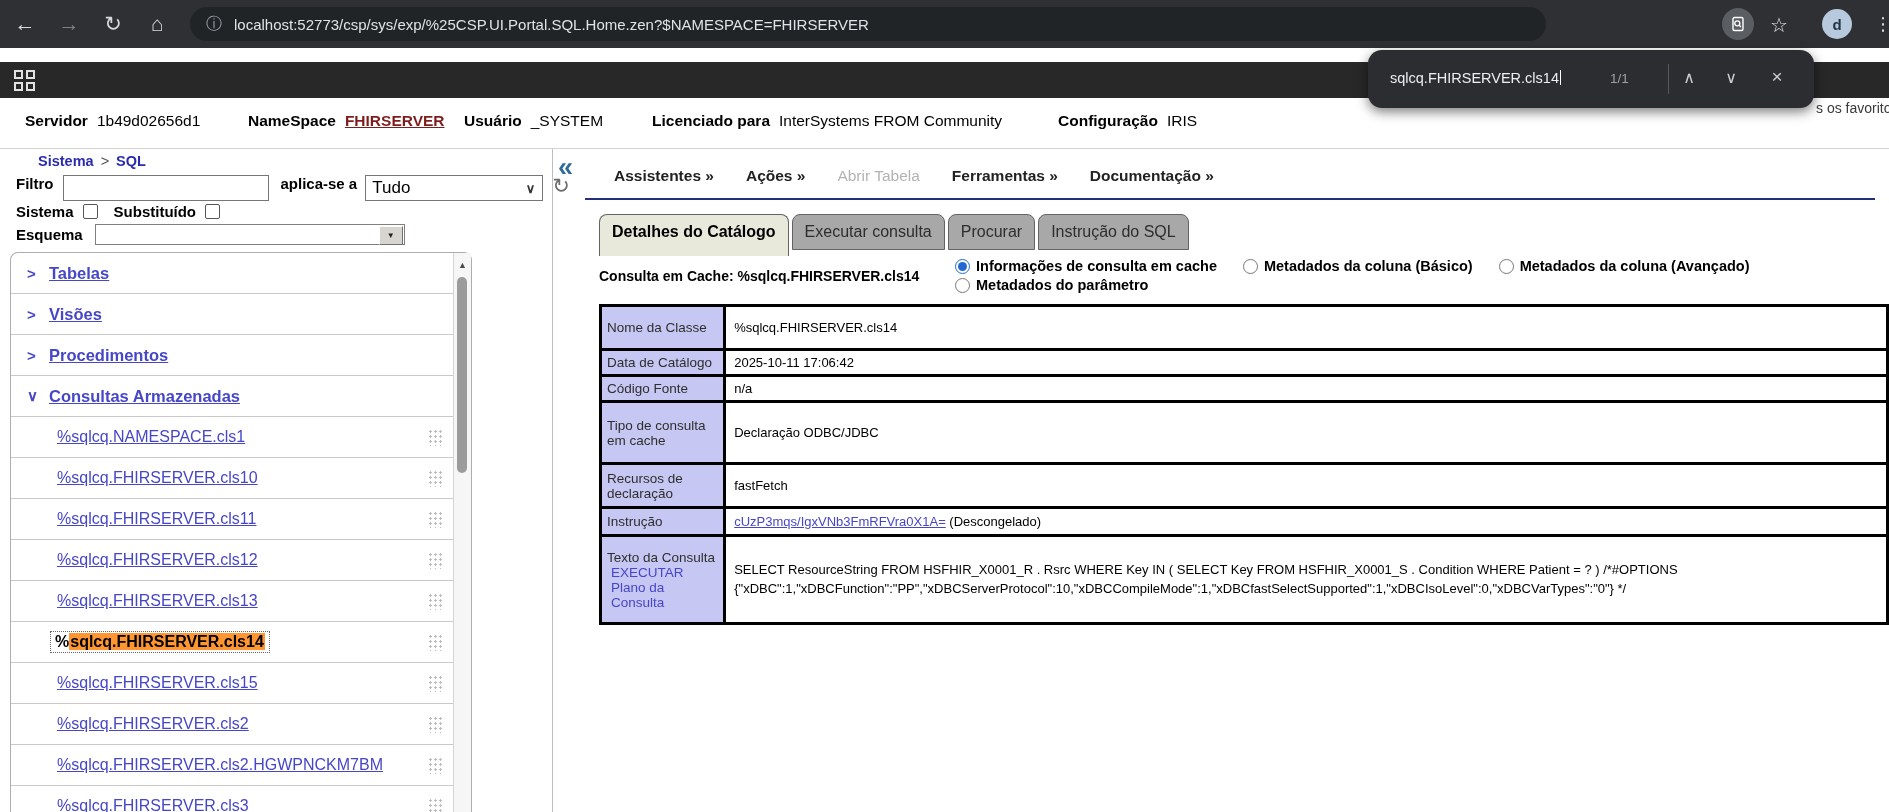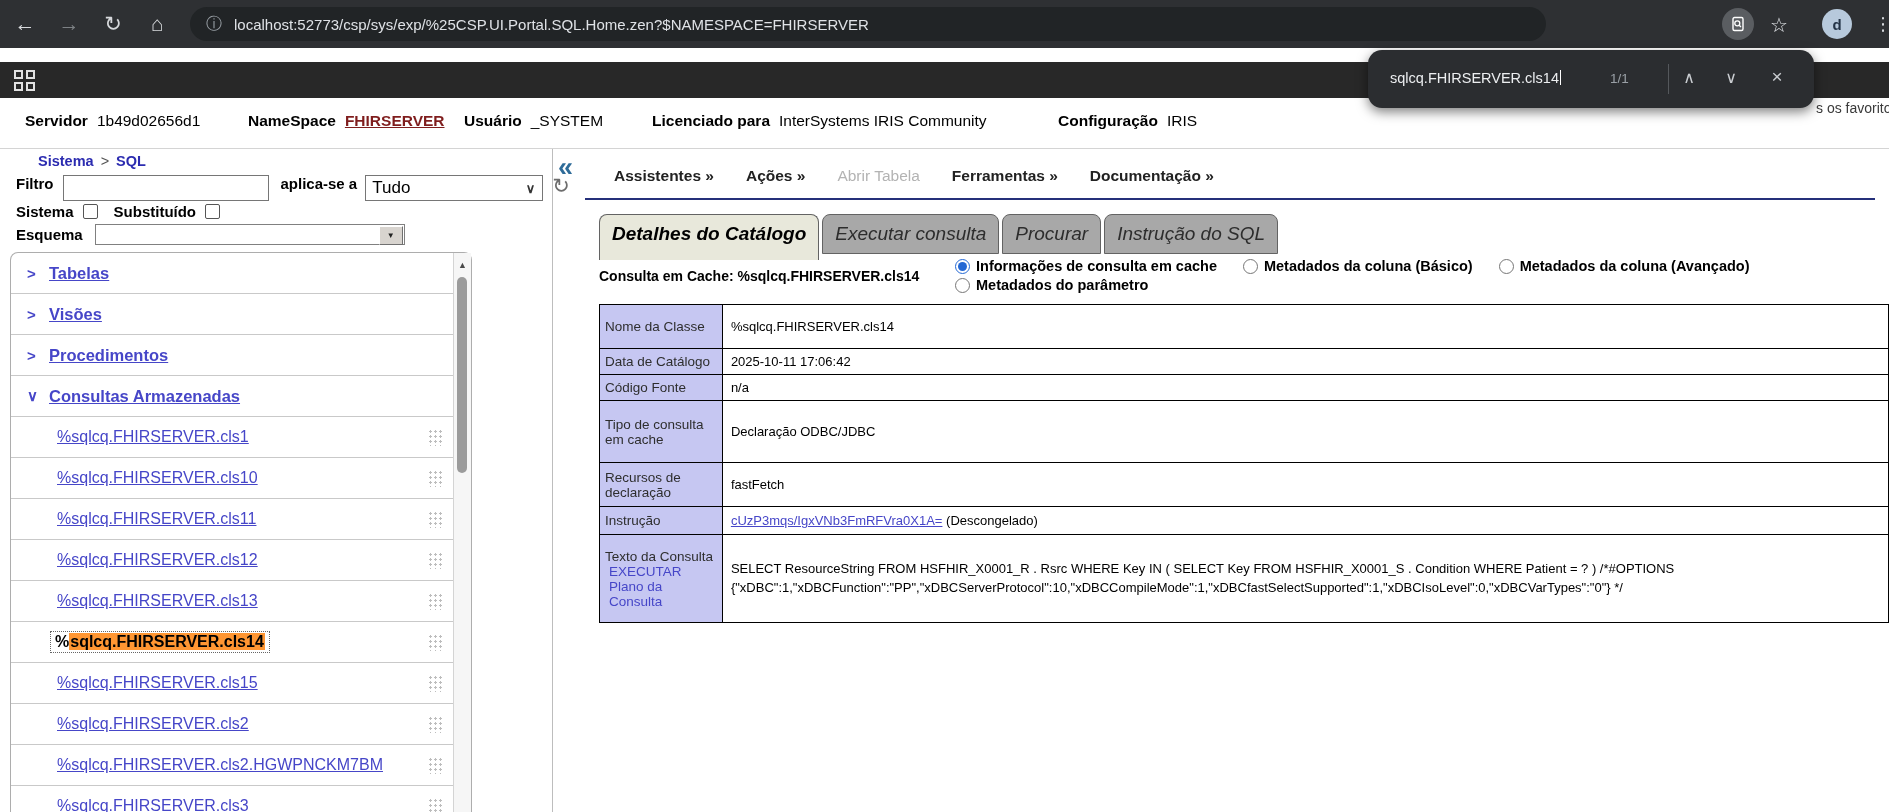--- a/index.html
+++ b/index.html
@@ -85,32 +85,32 @@
   .vdivider{position:absolute;left:552px;top:149px;width:1px;height:663px;background:#bdbdbd;}
   .collapse{position:absolute;left:558px;top:152px;font-size:27px;font-weight:bold;
             color:var(--collapse-chevron,#2f6c99);}
   .menu-row{position:absolute;left:614px;top:167px;display:flex;gap:32px;font-size:15.5px;
             font-weight:bold;color:#222;white-space:nowrap;}
   .menu-row .disabled{color:#b3b3b3;font-weight:normal;}
   .nav-underline{position:absolute;left:585px;top:198px;width:1290px;height:2px;
                  background:var(--nav-underline,#25307a);}
   .tabs{position:absolute;left:599px;top:214px;display:flex;gap:3px;align-items:flex-start;}
   .tab{border:1px solid #636363;border-radius:8px 8px 0 0;background:#a8a8a8;color:#2d2d2d;
-       font-size:19px;padding:8px 12px;white-space:nowrap;font-style:italic;}
+       font-size:16px;padding:8px 12px;white-space:nowrap;}
   .tab.active{background:var(--tab-active-bg,#e8e8db);font-weight:bold;color:#000;
               padding-bottom:15px;border-bottom:none;}
   .cache-row{position:absolute;left:599px;top:258px;width:1285px;display:flex;}
   .cache-label{align-self:center;font-weight:bold;font-size:14px;width:356px;}
   .radio-col{display:flex;flex-direction:column;gap:3px;}
   .radio-line{display:flex;gap:26px;align-items:center;}
   .radio-line label{display:flex;gap:6px;align-items:center;font-weight:bold;font-size:14.5px;white-space:nowrap;}
   .radio-line input{width:15px;height:15px;margin:0;accent-color:#2468d4;}
   
   .details{position:absolute;left:599px;top:304px;border-collapse:collapse;}
-  .details td{border:1px solid #000000;font-size:13px;padding:3px 8px;vertical-align:middle;}
+  .details td{border:3px solid #000000;font-size:13px;padding:3px 8px;vertical-align:middle;}
   .details td.lbl{background:var(--label-cell,#c6c7f2);width:112px;color:#2e2e2e;font-size:13.5px;
                   padding:3px 5px;}
   .details td.val{width:1150px;}
   .lbl-link{display:block;color:var(--link-blue,#4646c8);margin-left:4px;font-size:13.5px;text-decoration:none;}
   .val-link{color:var(--link-blue,#4646c8);text-decoration:underline;}
   .sqltext{max-width:1010px;line-height:1.45;}
 </style>
 </head>
 <body>
 
@@ -164,21 +164,21 @@
       <div class="hgroup" style="left: 248px;">
         <span class="hlabel">NameSpace</span>
         <a class="hlink" href="#">FHIRSERVER</a>
       </div>
       <div class="hgroup" style="left: 464px;">
         <span class="hlabel">Usuário</span>
         <span>_SYSTEM</span>
       </div>
       <div class="hgroup" style="left: 652px;">
         <span class="hlabel">Licenciado para</span>
-        <span>InterSystems IRIS Community</span>
+        <span>InterSystems FROM Community</span>
       </div>
       <div class="hgroup" style="left: 1058px;">
         <span class="hlabel">Configuração</span>
         <span>IRIS</span>
       </div>
     </div>
   <div class="hairline"></div>
 
   <div class="crumbs">
     <a href="#">Sistema</a><span class="crumb-sep">&gt;</span><a href="#">SQL</a>
@@ -221,21 +221,21 @@
         </div>
         <div class="trow cat">
           <span class="chev">&gt;</span>
           <a href="#">Procedimentos</a>
         </div>
         <div class="trow cat">
           <span class="chev">∨</span>
           <a href="#">Consultas Armazenadas</a>
         </div>
         <div class="trow item">
-          <a href="#">%sqlcq.FHIRSERVER.cls1</a>
+          <a href="#">%sqlcq.NAMESPACE.cls1</a>
           <span class="dots"></span>
         </div>
         <div class="trow item">
           <a href="#">%sqlcq.FHIRSERVER.cls10</a>
           <span class="dots"></span>
         </div>
         <div class="trow item">
           <a href="#">%sqlcq.FHIRSERVER.cls11</a>
           <span class="dots"></span>
         </div>

